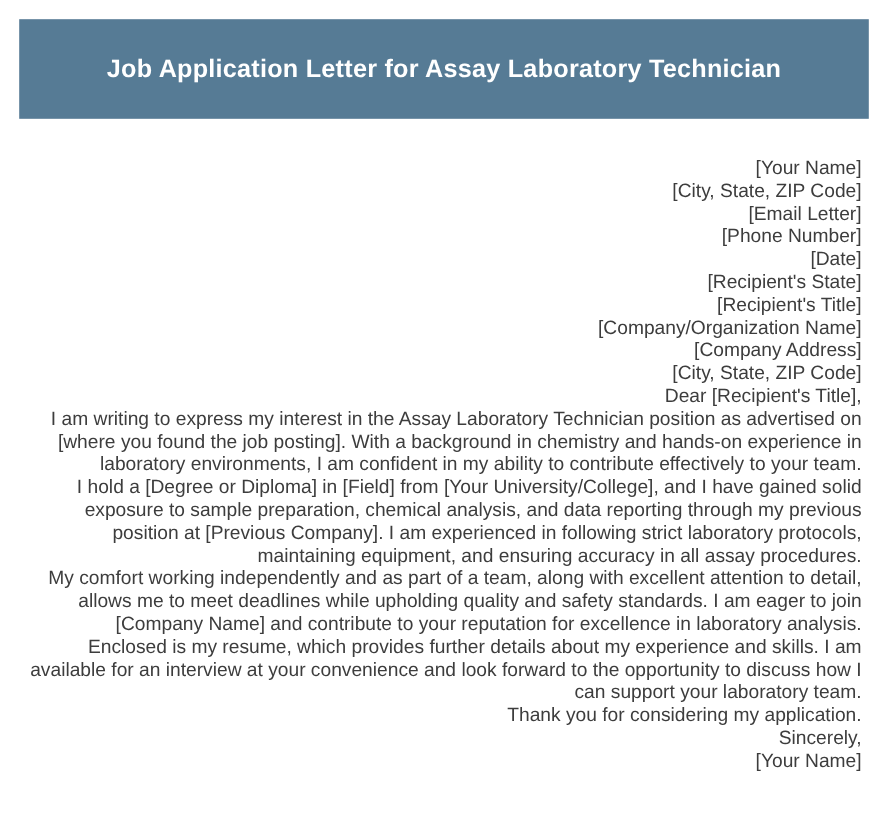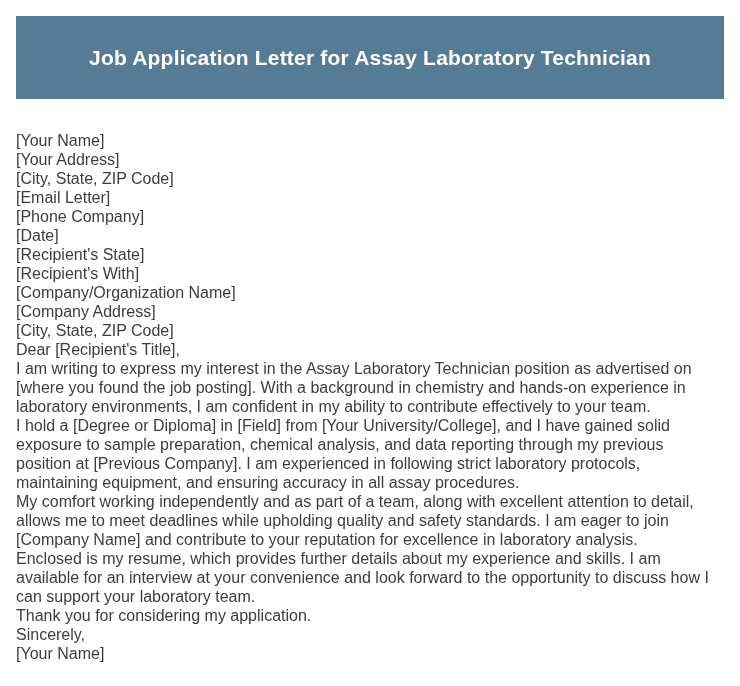--- a/index.html
+++ b/index.html
@@ -33,46 +33,46 @@
     letter-spacing: 0.2px;
     color: #ffffff;
     white-space: nowrap;
   }
   .letter-body {
     margin-top: 32px;
     width: 702px;
     font-size: 16px;
     line-height: 19px;
     color: #3d3d3d;
+    text-align: right;
   }
   .letter-body p {
     margin: 0;
     padding: 0;
   }
 </style>
 </head>
 <body>
 
 <div class="page">
 
   <header class="banner">
     <h1>Job Application Letter for Assay Laboratory Technician</h1>
   </header>
 
   <main class="letter-body">
 
     <div>
         <p>[Your Name]</p>
-        <p>[Your Address]</p>
         <p>[City, State, ZIP Code]</p>
         <p>[Email Letter]</p>
-        <p>[Phone Company]</p>
+        <p>[Phone Number]</p>
         <p>[Date]</p>
         <p>[Recipient's State]</p>
-        <p>[Recipient's With]</p>
+        <p>[Recipient's Title]</p>
         <p>[Company/Organization Name]</p>
         <p>[Company Address]</p>
         <p>[City, State, ZIP Code]</p>
       </div>
 
     <p>Dear [Recipient's Title],</p>
 
     <div>
         <p>I am writing to express my interest in the Assay Laboratory Technician position as advertised on [where you found the job posting]. With a background in chemistry and hands-on experience in laboratory environments, I am confident in my ability to contribute effectively to your team.</p>
         <p>I hold a [Degree or Diploma] in [Field] from [Your University/College], and I have gained solid exposure to sample preparation, chemical analysis, and data reporting through my previous position at [Previous Company]. I am experienced in following strict laboratory protocols, maintaining equipment, and ensuring accuracy in all assay procedures.</p>

